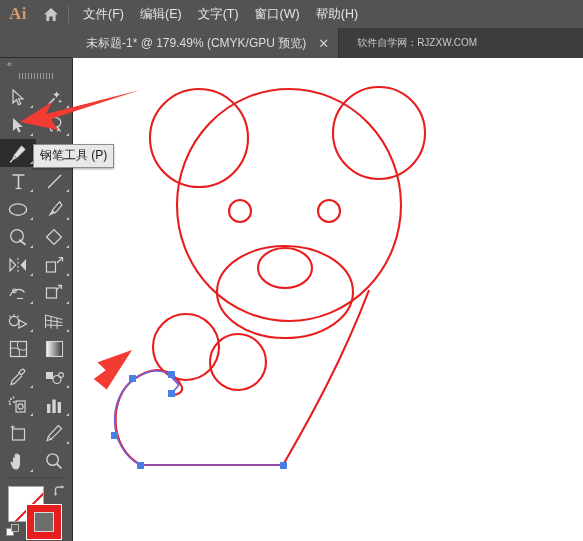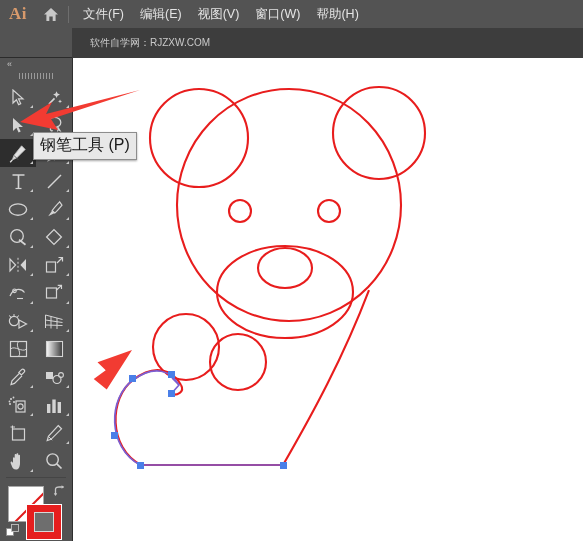--- a/index.html
+++ b/index.html
@@ -223,25 +223,25 @@
     left: 73px; top: 58px;
     width: 510px; height: 483px;
     background: #ffffff;
     overflow: hidden;
   }
   #canvas svg { display: block; }
 
   
   #tooltip {
     position: absolute;
-    left: 33px; top: 132px;
+    left: 33px; top: 144px;
     background: #e8e8e8;
     border: 1px solid #8d8d8d;
     padding: 2px 6px 3px 6px;
-    font-size: 16px;
+    font-size: 12px;
     color: #1a1a1a;
     white-space: nowrap;
     box-shadow: 0 1px 2px rgba(0,0,0,0.35);
     z-index: 40;
   }
 
   
   .annot {
     position: absolute;
     pointer-events: none;
@@ -256,27 +256,31 @@
   <div id="menubar">
     <div class="ai-logo">Ai</div>
     <div class="home-icon">
       <svg width="16" height="15" viewBox="0 0 16 15" aria-hidden="true">
         <path d="M8 1 L15 7.5 L12.6 7.5 L12.6 14 L9.7 14 L9.7 9.6 L6.3 9.6 L6.3 14 L3.4 14 L3.4 7.5 L1 7.5 Z" fill="#c8c8c8"></path>
       </svg>
     </div>
     <div class="menu-divider"></div>
     <div class="menu-item">文件(F)</div>
     <div class="menu-item">编辑(E)</div>
-    <div class="menu-item">视图(V)</div>
+    <div class="menu-item">文字(T)</div>
     <div class="menu-item">窗口(W)</div>
     <div class="menu-item">帮助(H)</div>
   </div>
 
   <div id="tabbar">
     <div id="tabbar-leftpad"></div>
+    <div class="doc-tab">
+      <span class="doc-tab-label">未标题-1* @ 179.49% (CMYK/GPU 预览)</span>
+      <span class="doc-tab-close">✕</span>
+    </div>
     <div class="tab-extra">软件自学网：RJZXW.COM</div>
     <div id="tabbar-fill"></div>
   </div>
 
   <div id="toolbar">
 
     <div id="toolbar-header">
       <span class="collapse-arrows">«</span>
     </div>
 

